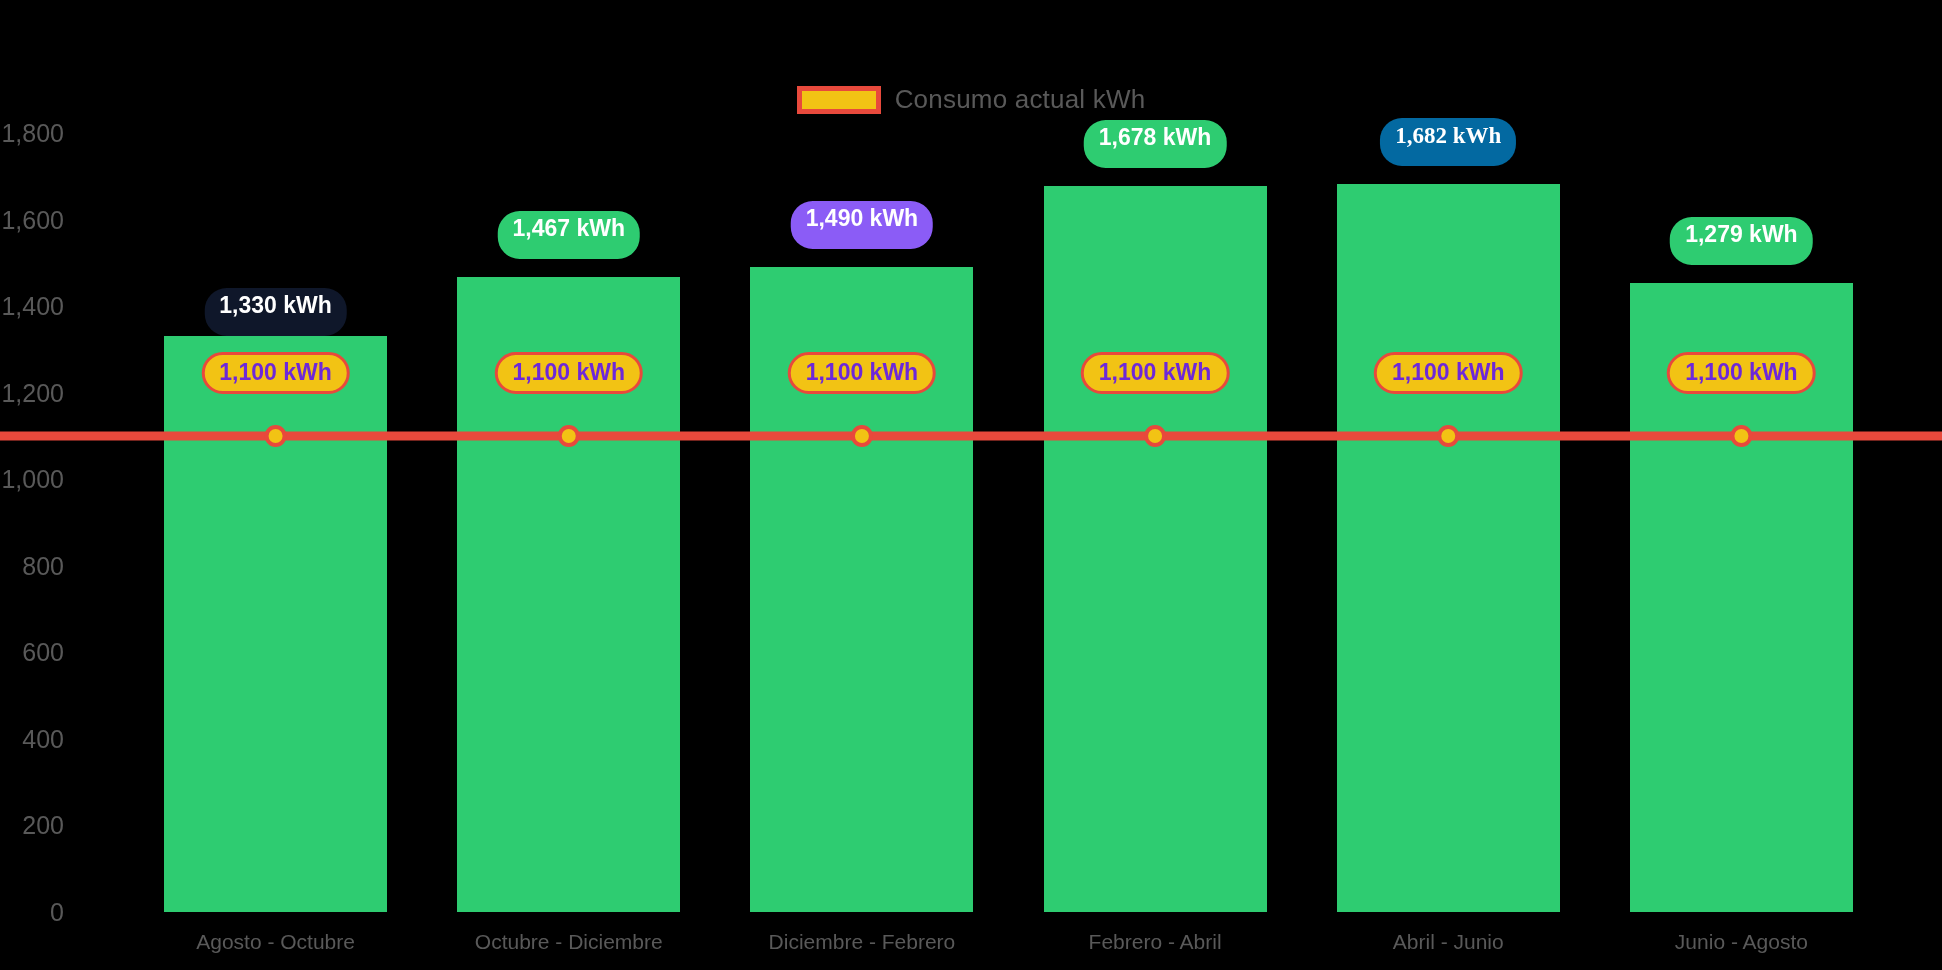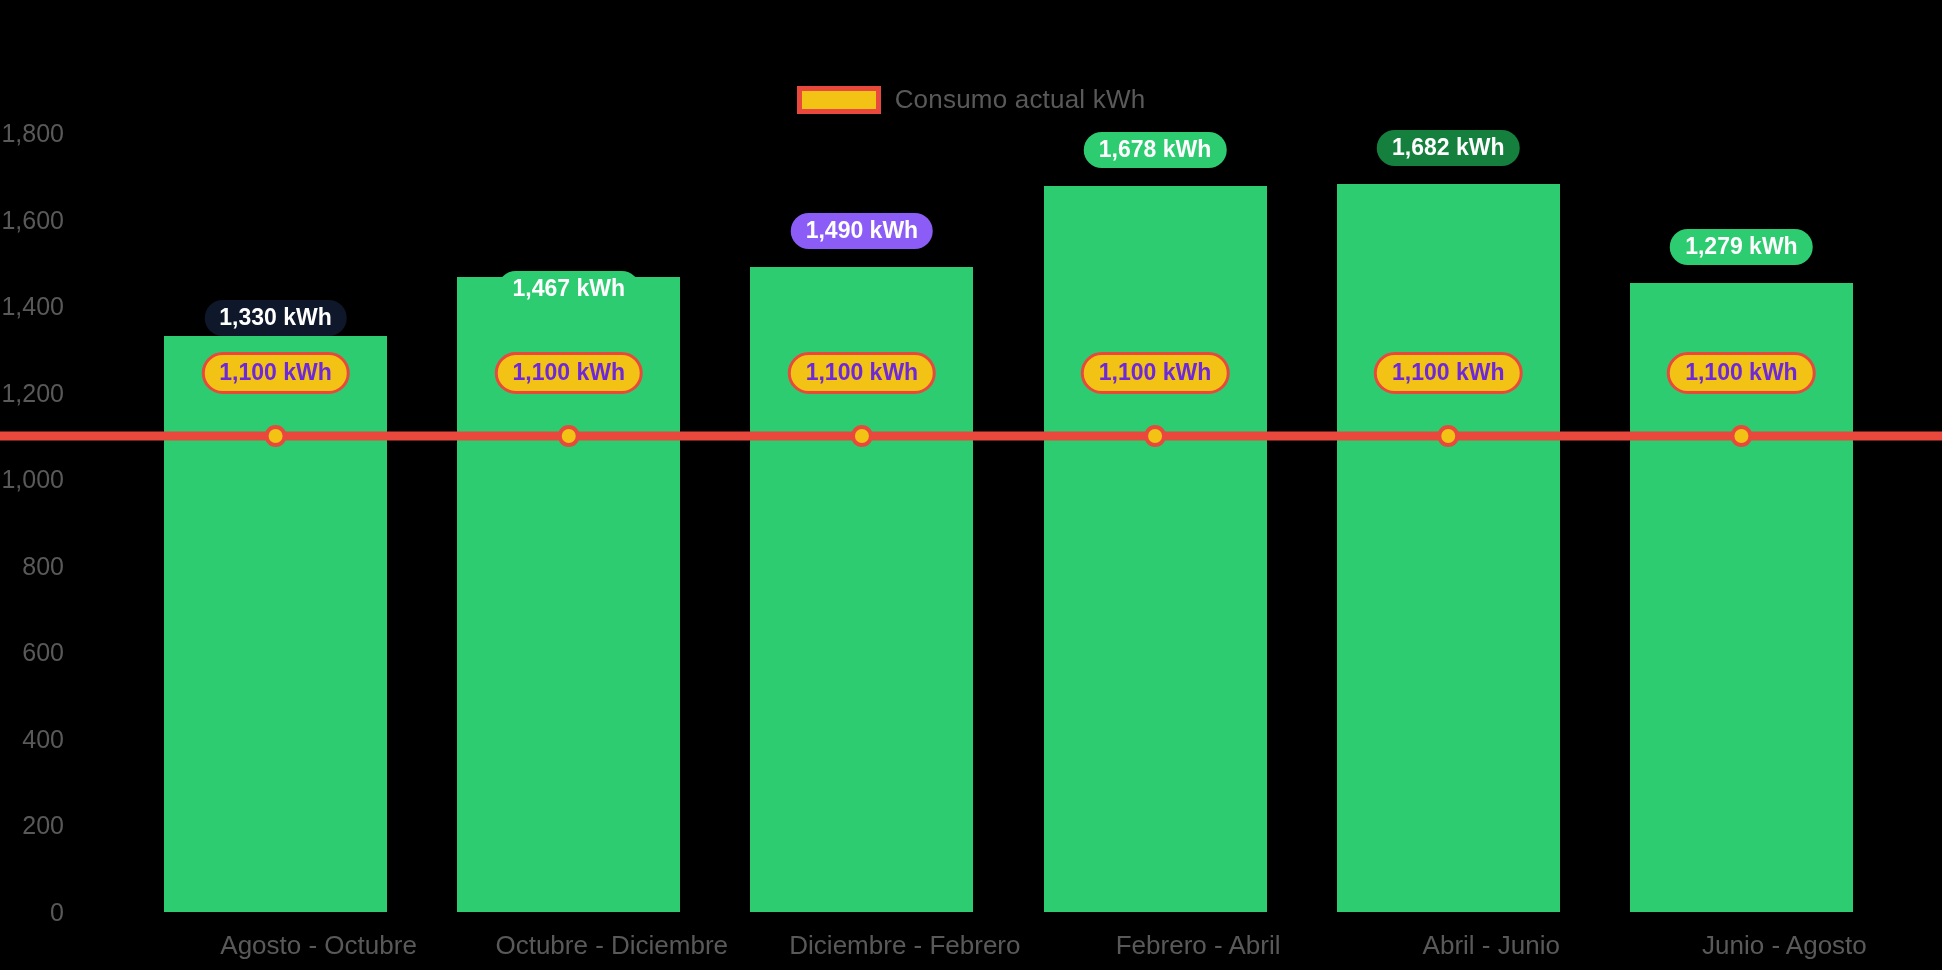--- a/index.html
+++ b/index.html
@@ -65,38 +65,37 @@
     font-size:25px;
     transform:translateY(-50%);
     white-space:nowrap;
   }
 
   .x-tick {
     position:absolute;
     top:930px;
     transform:translateX(-50%);
     color:#595959;
-    font-size:26px;
+    font-size:21px;
     white-space:nowrap;
-    margin-left:43px;
   }
 
   .bar {
     position:absolute;
     background:#2ecc71;
   }
 
   .bar-label {
     position:absolute;
     transform:translate(-50%, -100%);
     background:#2ecc71;
     color:#ffffff;
     font-size:23px;
     font-weight:bold;
-    padding:6px 15px 7px 15px;
+    padding:6px 15px 19px 15px;
     border-radius:22px;
     white-space:nowrap;
     line-height:1;
   }
 
   #line-svg {
     position:absolute;
     left:0; top:0;
     width:1942px; height:970px;
     overflow:visible;
@@ -152,24 +151,24 @@
     <div id="bars">
         <div class="bar" style="left: 164.083px; top: 336.406px; width: 223px; height: 575.594px; background: rgb(46, 204, 113);"></div>
         <div class="bar" style="left: 457.25px; top: 277.115px; width: 223px; height: 634.885px; background: rgb(46, 204, 113);"></div>
         <div class="bar" style="left: 750.417px; top: 267.161px; width: 223px; height: 644.839px; background: rgb(46, 204, 113);"></div>
         <div class="bar" style="left: 1043.58px; top: 185.799px; width: 223px; height: 726.201px; background: rgb(46, 204, 113);"></div>
         <div class="bar" style="left: 1336.75px; top: 184.068px; width: 223px; height: 727.932px; background: rgb(46, 204, 113);"></div>
         <div class="bar" style="left: 1629.92px; top: 282.741px; width: 223px; height: 629.259px; background: rgb(46, 204, 113);"></div>
       </div>
     <div id="bar-labels">
         <div class="bar-label" style="left: 275.583px; top: 336px; background: #0f172a;">1,330 kWh</div>
-        <div class="bar-label" style="left: 568.75px; top: 259.115px; background: rgb(46, 204, 113); margin-top: 48px;">1,467 kWh</div>
+        <div class="bar-label" style="left: 568.75px; top: 259.115px; background: rgb(46, 204, 113);">1,467 kWh</div>
         <div class="bar-label" style="left: 861.917px; top: 249.161px; background: #8b5cf6;">1,490 kWh</div>
         <div class="bar-label" style="left: 1155.08px; top: 167.799px; background: rgb(46, 204, 113);">1,678 kWh</div>
-        <div class="bar-label" style="left: 1448.25px; top: 166.068px; background: #15803d;">1,682 kWh</div>
+        <div class="bar-label" style="left: 1448.25px; top: 166.068px; background: #0369a1; font-family: Liberation Serif, serif;">1,682 kWh</div>
         <div class="bar-label" style="left: 1741.42px; top: 264.741px; background: rgb(46, 204, 113);">1,279 kWh</div>
       </div>
     <svg id="line-svg">
         <polyline points="0,435.94444444444446 275.58333333333337,435.94444444444446 568.75,435.94444444444446 861.9166666666667,435.94444444444446 1155.0833333333333,435.94444444444446 1448.25,435.94444444444446 1741.4166666666667,435.94444444444446 1942,435.94444444444446" fill="none" stroke="#e8493c" stroke-width="9"></polyline>
         <circle cx="275.58333333333337" cy="435.94444444444446" r="9" fill="#f2c314" stroke="#e8493c" stroke-width="4"></circle>
         <circle cx="568.75" cy="435.94444444444446" r="9" fill="#f2c314" stroke="#e8493c" stroke-width="4"></circle>
         <circle cx="861.9166666666667" cy="435.94444444444446" r="9" fill="#f2c314" stroke="#e8493c" stroke-width="4"></circle>
         <circle cx="1155.0833333333333" cy="435.94444444444446" r="9" fill="#f2c314" stroke="#e8493c" stroke-width="4"></circle>
         <circle cx="1448.25" cy="435.94444444444446" r="9" fill="#f2c314" stroke="#e8493c" stroke-width="4"></circle>
         <circle cx="1741.4166666666667" cy="435.94444444444446" r="9" fill="#f2c314" stroke="#e8493c" stroke-width="4"></circle>

